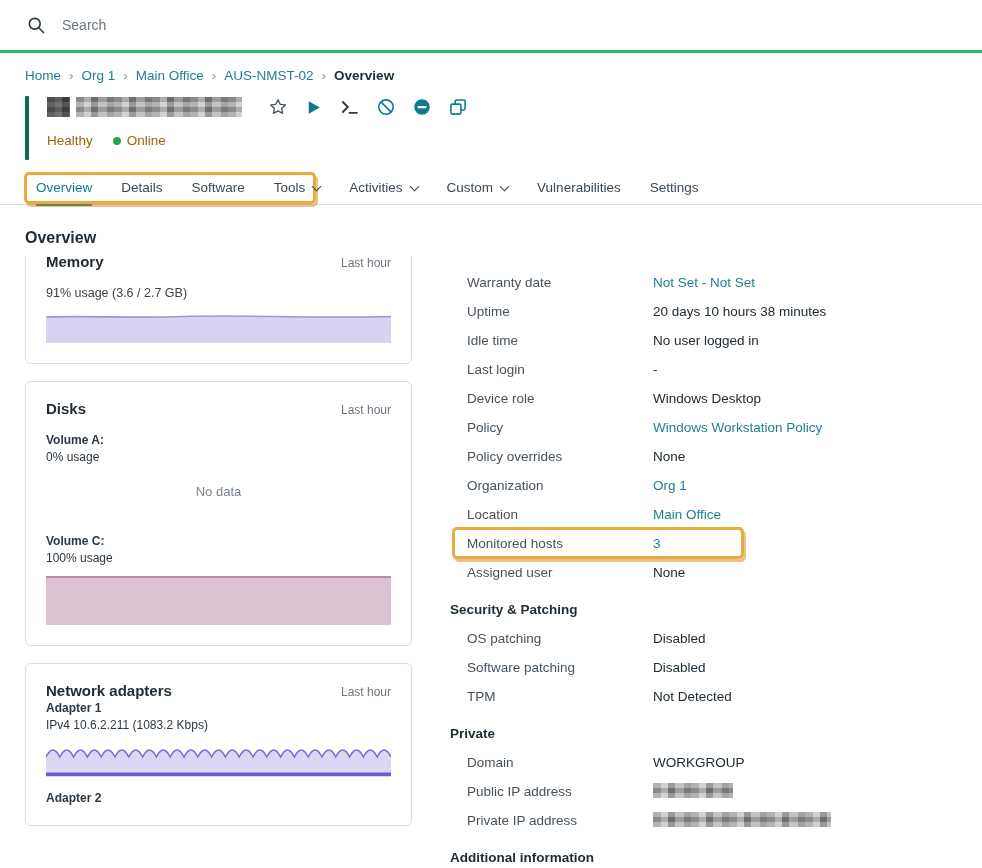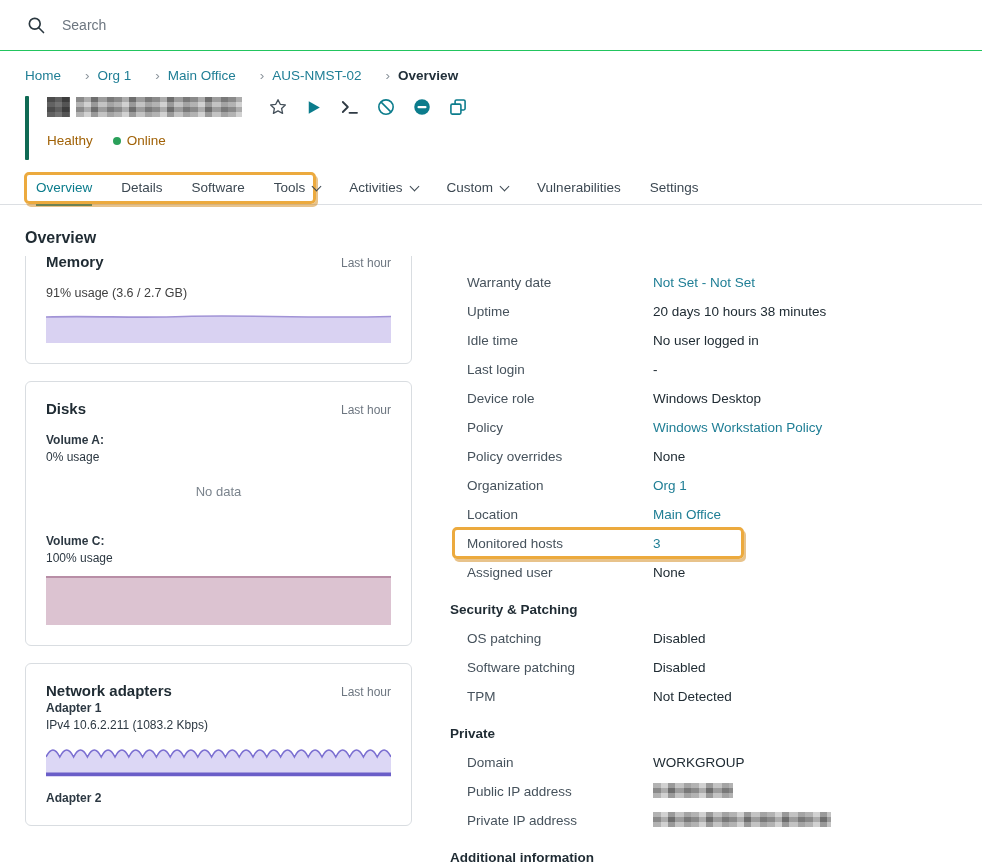--- a/index.html
+++ b/index.html
@@ -3,27 +3,27 @@
 <meta charset="utf-8">
 <style>
   html,body{margin:0;padding:0;}
   body{
     width:982px;height:868px;position:relative;overflow:hidden;
     background:#ffffff;color:#22303a;
     font-family:"Liberation Sans","DejaVu Sans",sans-serif;
     -webkit-font-smoothing:antialiased;
   }
   
-  .topbar{position:absolute;left:0;top:0;width:982px;height:50px;border-bottom:1px solid #22c55e;display:flex;align-items:center;}
+  .topbar{position:absolute;left:0;top:0;width:982px;height:50px;border-bottom:3px solid #22c55e;display:flex;align-items:center;}
   .search-icon{margin-left:26px;flex:none;}
   .search-input{border:none;outline:none;margin-left:14px;font-size:14px;color:#3c4852;width:420px;font-family:inherit;}
   .search-input::placeholder{color:#6d7680;}
   
   .breadcrumb-row{position:absolute;left:25px;top:68px;display:flex;align-items:center;font-size:13.5px;}
-  .crumb{display:flex;align-items:flex-start;gap:16px;}
+  .crumb{display:flex;align-items:flex-start;}
   .crumb-link{color:#1f7e95;text-decoration:none;cursor:pointer;}
   .crumb-sep{color:#8a939b;margin:0 8px;}
   .crumb-current{color:#22303a;font-weight:700;}
   
   .device-header{position:absolute;left:25px;top:94px;width:930px;height:70px;}
   .health-bar{position:absolute;left:0;top:2px;width:4px;height:64px;background:#0f6a54;border-radius:1px;}
   .dh-content{margin-left:22px;}
   .name-row{display:flex;align-items:center;gap:14px;height:26px;}
   .pix{background-image:
       repeating-linear-gradient(0deg, rgba(255,255,255,.22) 0 5px, rgba(0,0,0,.12) 5px 10px),

